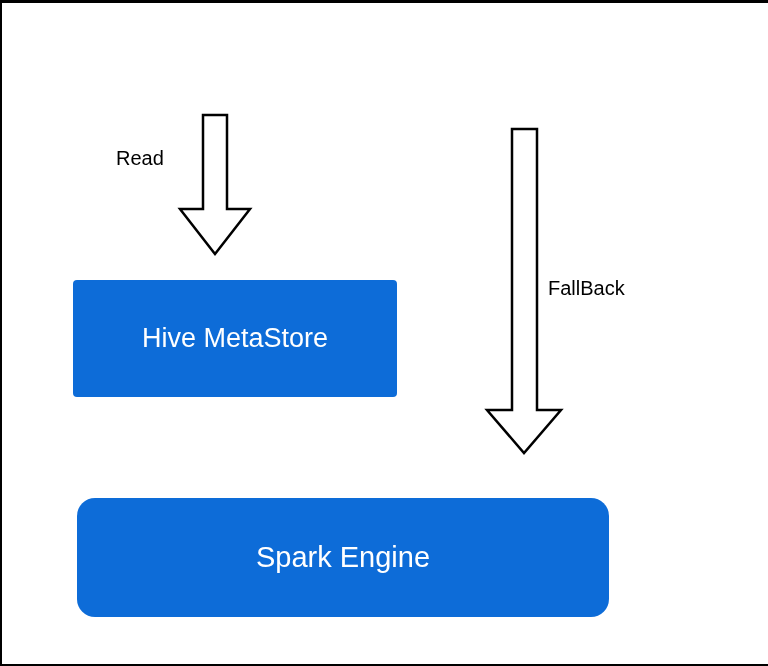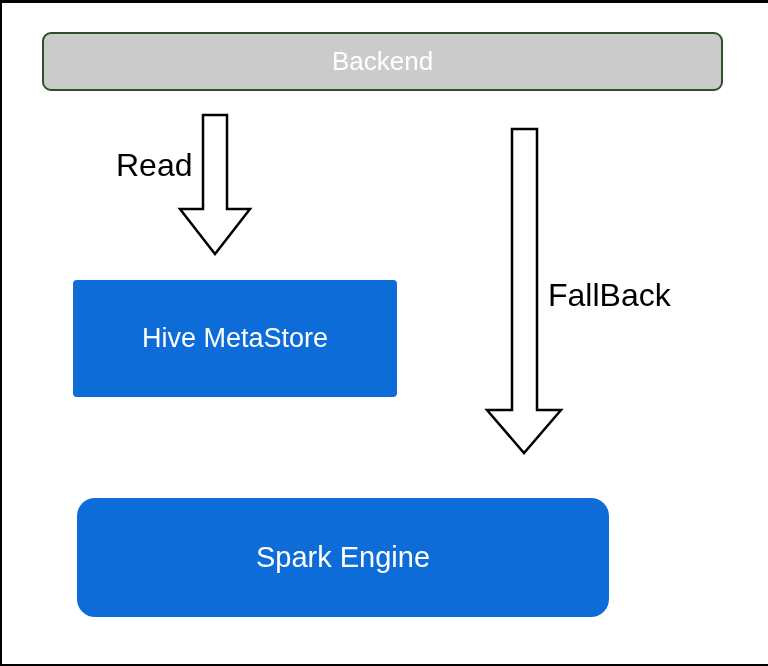--- a/index.html
+++ b/index.html
@@ -68,40 +68,37 @@
   }
   .arrow {
     fill: var(--arrow-fill, #ffffff);
     stroke: var(--arrow-stroke, #000000);
     stroke-width: 2.5px;
     stroke-linejoin: miter;
   }
   .edge-label {
     position: absolute;
     color: var(--label-text, #000000);
-    font-size: 32px;
+    font-size: 20px;
     white-space: nowrap;
   }
   .edge-label-read {
     left: 114px;
     top: 144px;
   }
   .edge-label-fallback {
     left: 546px;
     top: 274px;
   }
 </style>
 </head>
 <body>
 
 <div class="frame">
 
-  <div class="node node-backend">
-    <span>Backend</span>
-  </div>
 
   <svg class="arrow-layer" viewBox="0 0 768 666">
     <polygon class="arrow" points="201,112 225,112 225,206 248,206 213,251 178,206 201,206"></polygon>
     <polygon class="arrow" points="510,126 535,126 535,407 559,407 522,450 485,407 510,407"></polygon>
   </svg>
 
   <div class="edge-label edge-label-read">Read</div>
   <div class="edge-label edge-label-fallback">FallBack</div>
 
   <div class="node node-hive">

